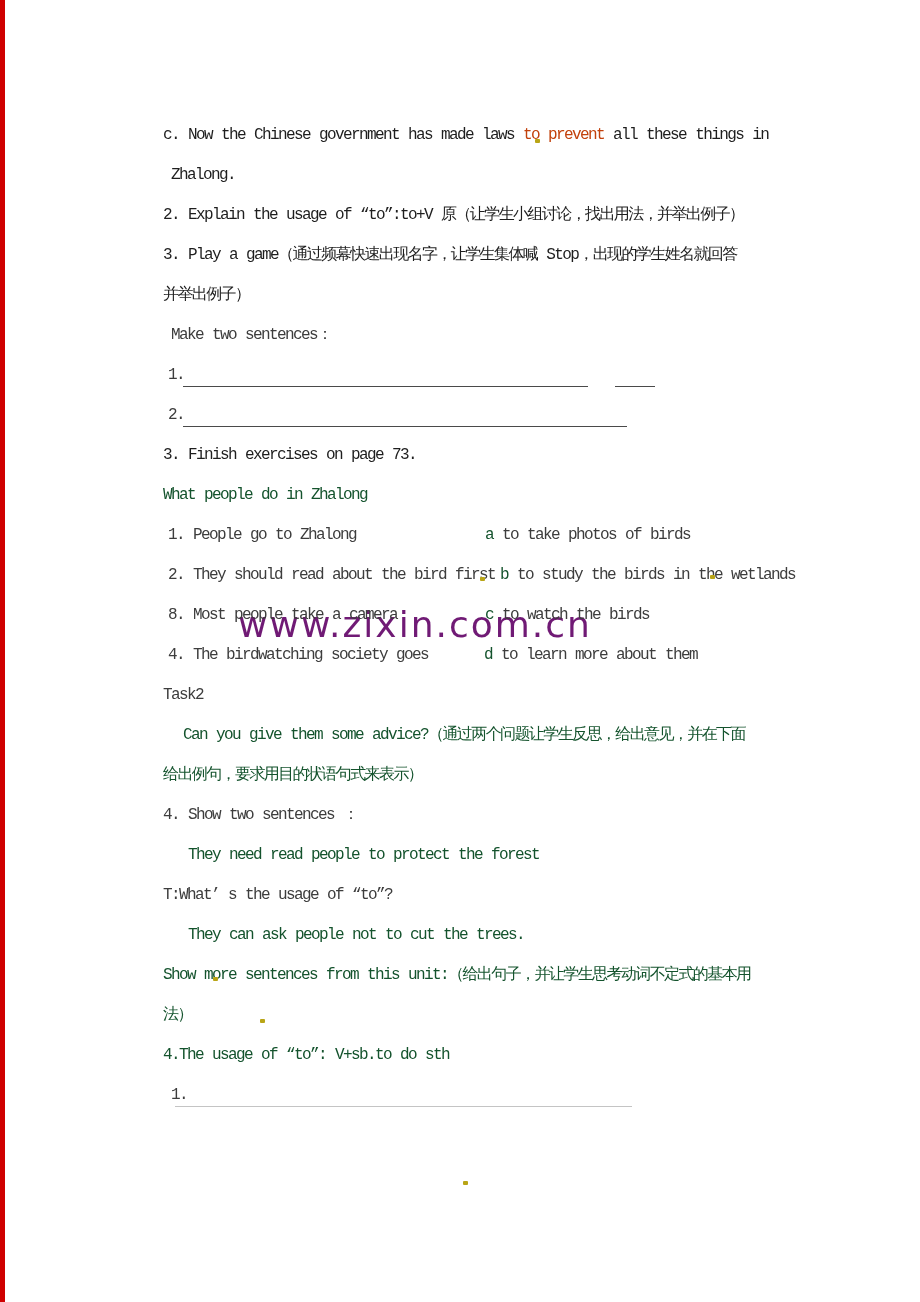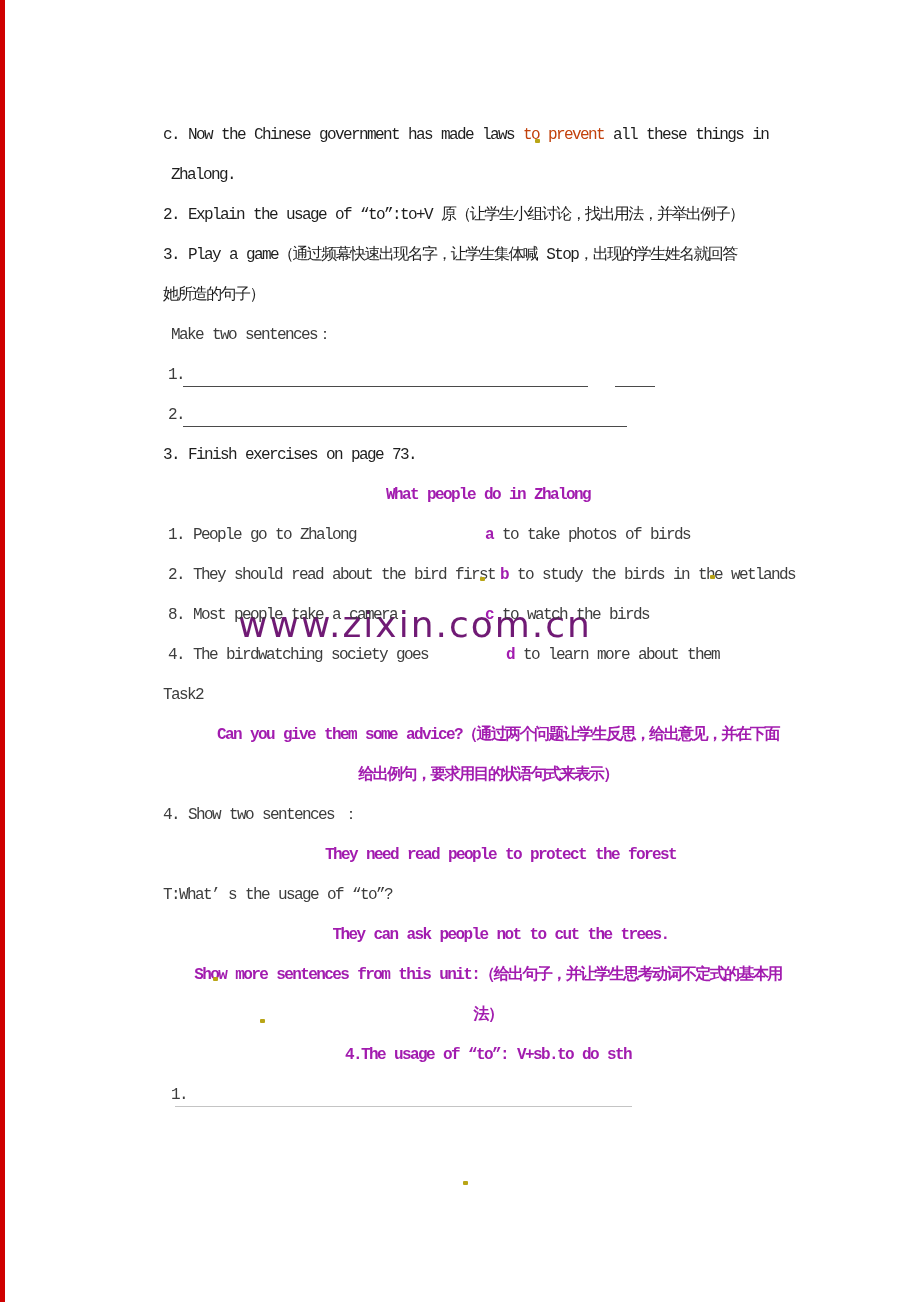--- a/index.html
+++ b/index.html
@@ -12,21 +12,21 @@
   .left-bar{position:absolute;left:0;top:0;width:5px;height:1302px;background:#cf0000;}
   .watermark{
     position:absolute;left:238px;top:604px;z-index:0;
     font-family:"DejaVu Sans","Liberation Sans",sans-serif;
     font-size:36px;color:#701a75;letter-spacing:2px;word-spacing:0;
     white-space:nowrap;user-select:none;
   }
   .content{position:absolute;left:163px;top:115px;width:650px;z-index:1;}
   .row{position:relative;height:40px;line-height:40px;white-space:nowrap;}
   .gray{color:#3d3d3d;}
-  .b{font-weight:bold;color:#a21caf;text-align:center;}
+  .b{font-weight:normal;color:#14532d;}
   .red{color:#c2410c;}
   .ind8{padding-left:8px;}
   .ind5{padding-left:5px;}
   .ind20{padding-left:20px;}
   .ind25{padding-left:25px;}
   .blank{position:absolute;height:1px;background:#4a4a4a;top:31px;}
   .blank.light{background:#c4c4c4;}
   .match-right{position:absolute;top:0;}
   .dot{position:absolute;width:5px;height:4px;background:#b9a516;z-index:2;border-radius:1px;}
 </style>
@@ -40,21 +40,21 @@
 <div class="content">
 
   <div class="row"><span>c. Now the Chinese government has made laws </span><span class="red">to prevent</span><span> all these things in</span></div>
 
   <div class="row ind8">Zhalong.</div>
 
   <div class="row">2. Explain the usage of “to”:to+V 原（让学生小组讨论，找出用法，并举出例子）</div>
 
   <div class="row">3. Play a game（通过频幕快速出现名字，让学生集体喊 Stop，出现的学生姓名就回答</div>
 
-  <div class="row">她所造的句子）</div>
+  <div class="row">并举出例子）</div>
 
   <div class="row ind8 gray">Make two sentences：</div>
 
   <div class="row ind5 gray">
     <span>1.</span>
     <span class="blank" style="left:20px;width:405px;"></span>
     <span class="blank" style="left:452px;width:40px;"></span>
   </div>
 
   <div class="row ind5 gray">
@@ -76,21 +76,21 @@
     <span class="match-right" style="left:337px;"><span class="b">b</span><span> to study the birds in the wetlands</span></span>
   </div>
 
   <div class="row ind5 gray">
     <span>8. Most people take a camera</span>
     <span class="match-right" style="left:322px;"><span class="b">c</span><span> to watch the birds</span></span>
   </div>
 
   <div class="row ind5 gray">
     <span>4. The birdwatching society goes</span>
-    <span class="match-right" style="left:343px;"><span class="b">d</span><span> to learn more about them</span></span>
+    <span class="match-right" style="left:321px;"><span class="b">d</span><span> to learn more about them</span></span>
   </div>
 
   <div class="row gray">Task2</div>
 
 
   <div class="row b ind20">Can you give them some advice?（通过两个问题让学生反思，给出意见，并在下面</div>
 
   <div class="row b">给出例句，要求用目的状语句式来表示）</div>
 
   <div class="row gray">4. Show two sentences ：</div>

